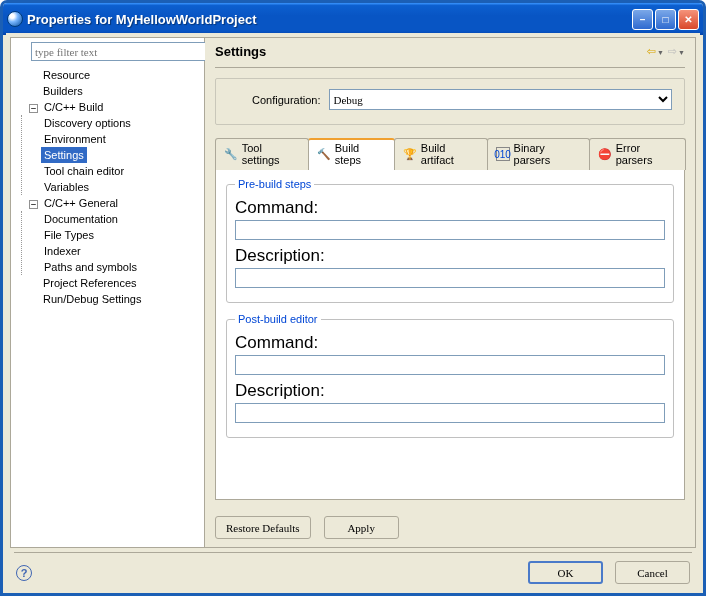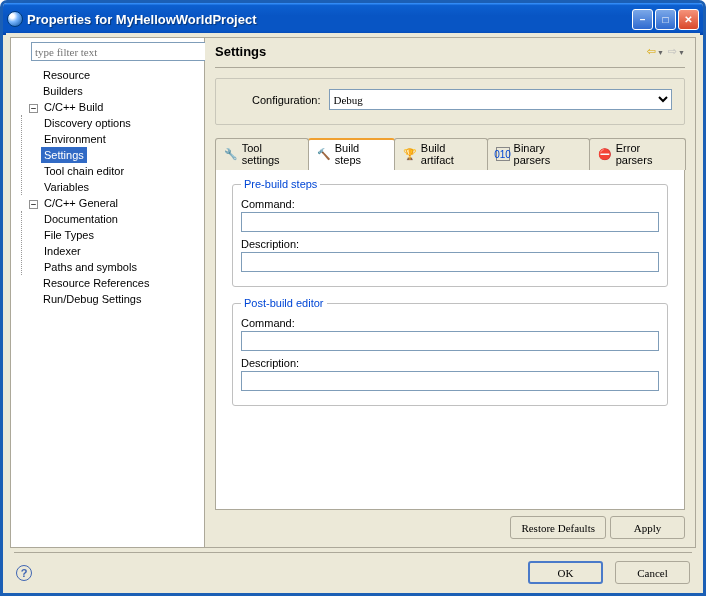--- a/index.html
+++ b/index.html
@@ -45,28 +45,28 @@
 .config-box { background: #ece9d8; border: 1px solid #c9c7ba; border-radius: 2px; padding: 10px 12px 14px 12px; margin-bottom: 12px; }
 .config-row { display: flex; align-items: center; gap: 8px; }
 .config-row label { font-size: 11px; margin-left: 24px; }
 .config-row select { flex: 1; height: 21px; border: 1px solid #7f9db9; font-size: 11px; font-family: Tahoma; background: #fff; }
 
 .tabs { display: flex; border-bottom: 1px solid #aca899; }
 .tab { padding: 3px 8px 4px 8px; border: 1px solid #aca899; border-bottom: none; background: #ece9d8; margin-right: -1px; display: flex; align-items: center; gap: 4px; cursor: pointer; position: relative; top: 1px; border-radius: 3px 3px 0 0; font-size: 11px; }
 .tab.active { background: #fff; border-top: 2px solid #f0a030; z-index: 2; padding-top: 2px; }
 .tab .ticon { width: 14px; height: 14px; display: inline-flex; align-items: center; justify-content: center; font-size: 11px; }
 
-.tab-body { background: #fff; border: 1px solid #aca899; border-top: none; flex: 1; padding: 8px 16px; overflow: auto; }
+.tab-body { background: #fff; border: 1px solid #aca899; border-top: none; flex: 1; padding: 8px 10px; overflow: auto; }
 
 fieldset { border: 1px solid #c0c0c0; border-radius: 3px; padding: 6px 8px 10px 8px; margin-bottom: 10px; }
 fieldset legend { color: #0046d5; font-size: 11px; padding: 0 3px; }
-fieldset label { display: block; font-size: 11px; margin: 2px 0 2px 0; }
+fieldset label { display: block; font-size: 17px; margin: 2px 0 2px 0; }
 fieldset input[type=text] { width: 100%; height: 20px; border: 1px solid #7f9db9; font-size: 11px; padding: 1px 3px; font-family: Tahoma; margin-bottom: 4px; }
 
-.defaults-row { display: flex; justify-content: flex-end; gap: 4px; padding: 6px 0 2px 0; }
+.defaults-row { display: flex; justify-content: flex-start; gap: 13px; padding: 16px 0 2px 0; }
 .defaults-row button, .bottom-buttons button { height: 23px; min-width: 75px; padding: 0 10px; border: 1px solid #aca899; background: #ece9d8; border-radius: 3px; font-size: 11px; font-family: Tahoma; cursor: pointer; }
 .bottom-buttons button.default { border: 2px solid #4a7ac9; }
 
 .bottom-bar { border-top: 1px solid #aca899; margin: 0 8px; padding: 8px 2px 6px 2px; display: flex; align-items: center; }
 .help-icon { width: 16px; height: 16px; border: 1.5px solid #4066b3; border-radius: 50%; color: #4066b3; font-size: 11px; font-weight: bold; display: flex; align-items: center; justify-content: center; cursor: pointer; }
 .bottom-buttons { margin-left: auto; display: flex; gap: 12px; }
 </style>
 </head>
 <body>
 
@@ -101,21 +101,21 @@
               </ul>
             </li>
             <li><span class="indent0"><span class="expander">−</span><span class="node">C/C++ General</span></span>
               <ul class="dotted">
                 <li><span class="no-exp"></span><span class="node">Documentation</span></li>
                 <li><span class="no-exp"></span><span class="node">File Types</span></li>
                 <li><span class="no-exp"></span><span class="node">Indexer</span></li>
                 <li><span class="no-exp"></span><span class="node">Paths and symbols</span></li>
               </ul>
             </li>
-            <li><span class="indent0"><span class="no-exp"></span><span class="node">Resource References</span></span></li>
+            <li><span class="indent0"><span class="no-exp"></span><span class="node">Project References</span></span></li>
             <li><span class="indent0"><span class="no-exp"></span><span class="node">Run/Debug Settings</span></span></li>
           </ul>
         </div>
       </div>
 
       <div class="right-panel">
         <div class="header-row">
           <h1>Settings</h1>
           <div class="nav-arrows">
             <span class="nav-arrow back">⇦<span class="drop">▼</span></span>

